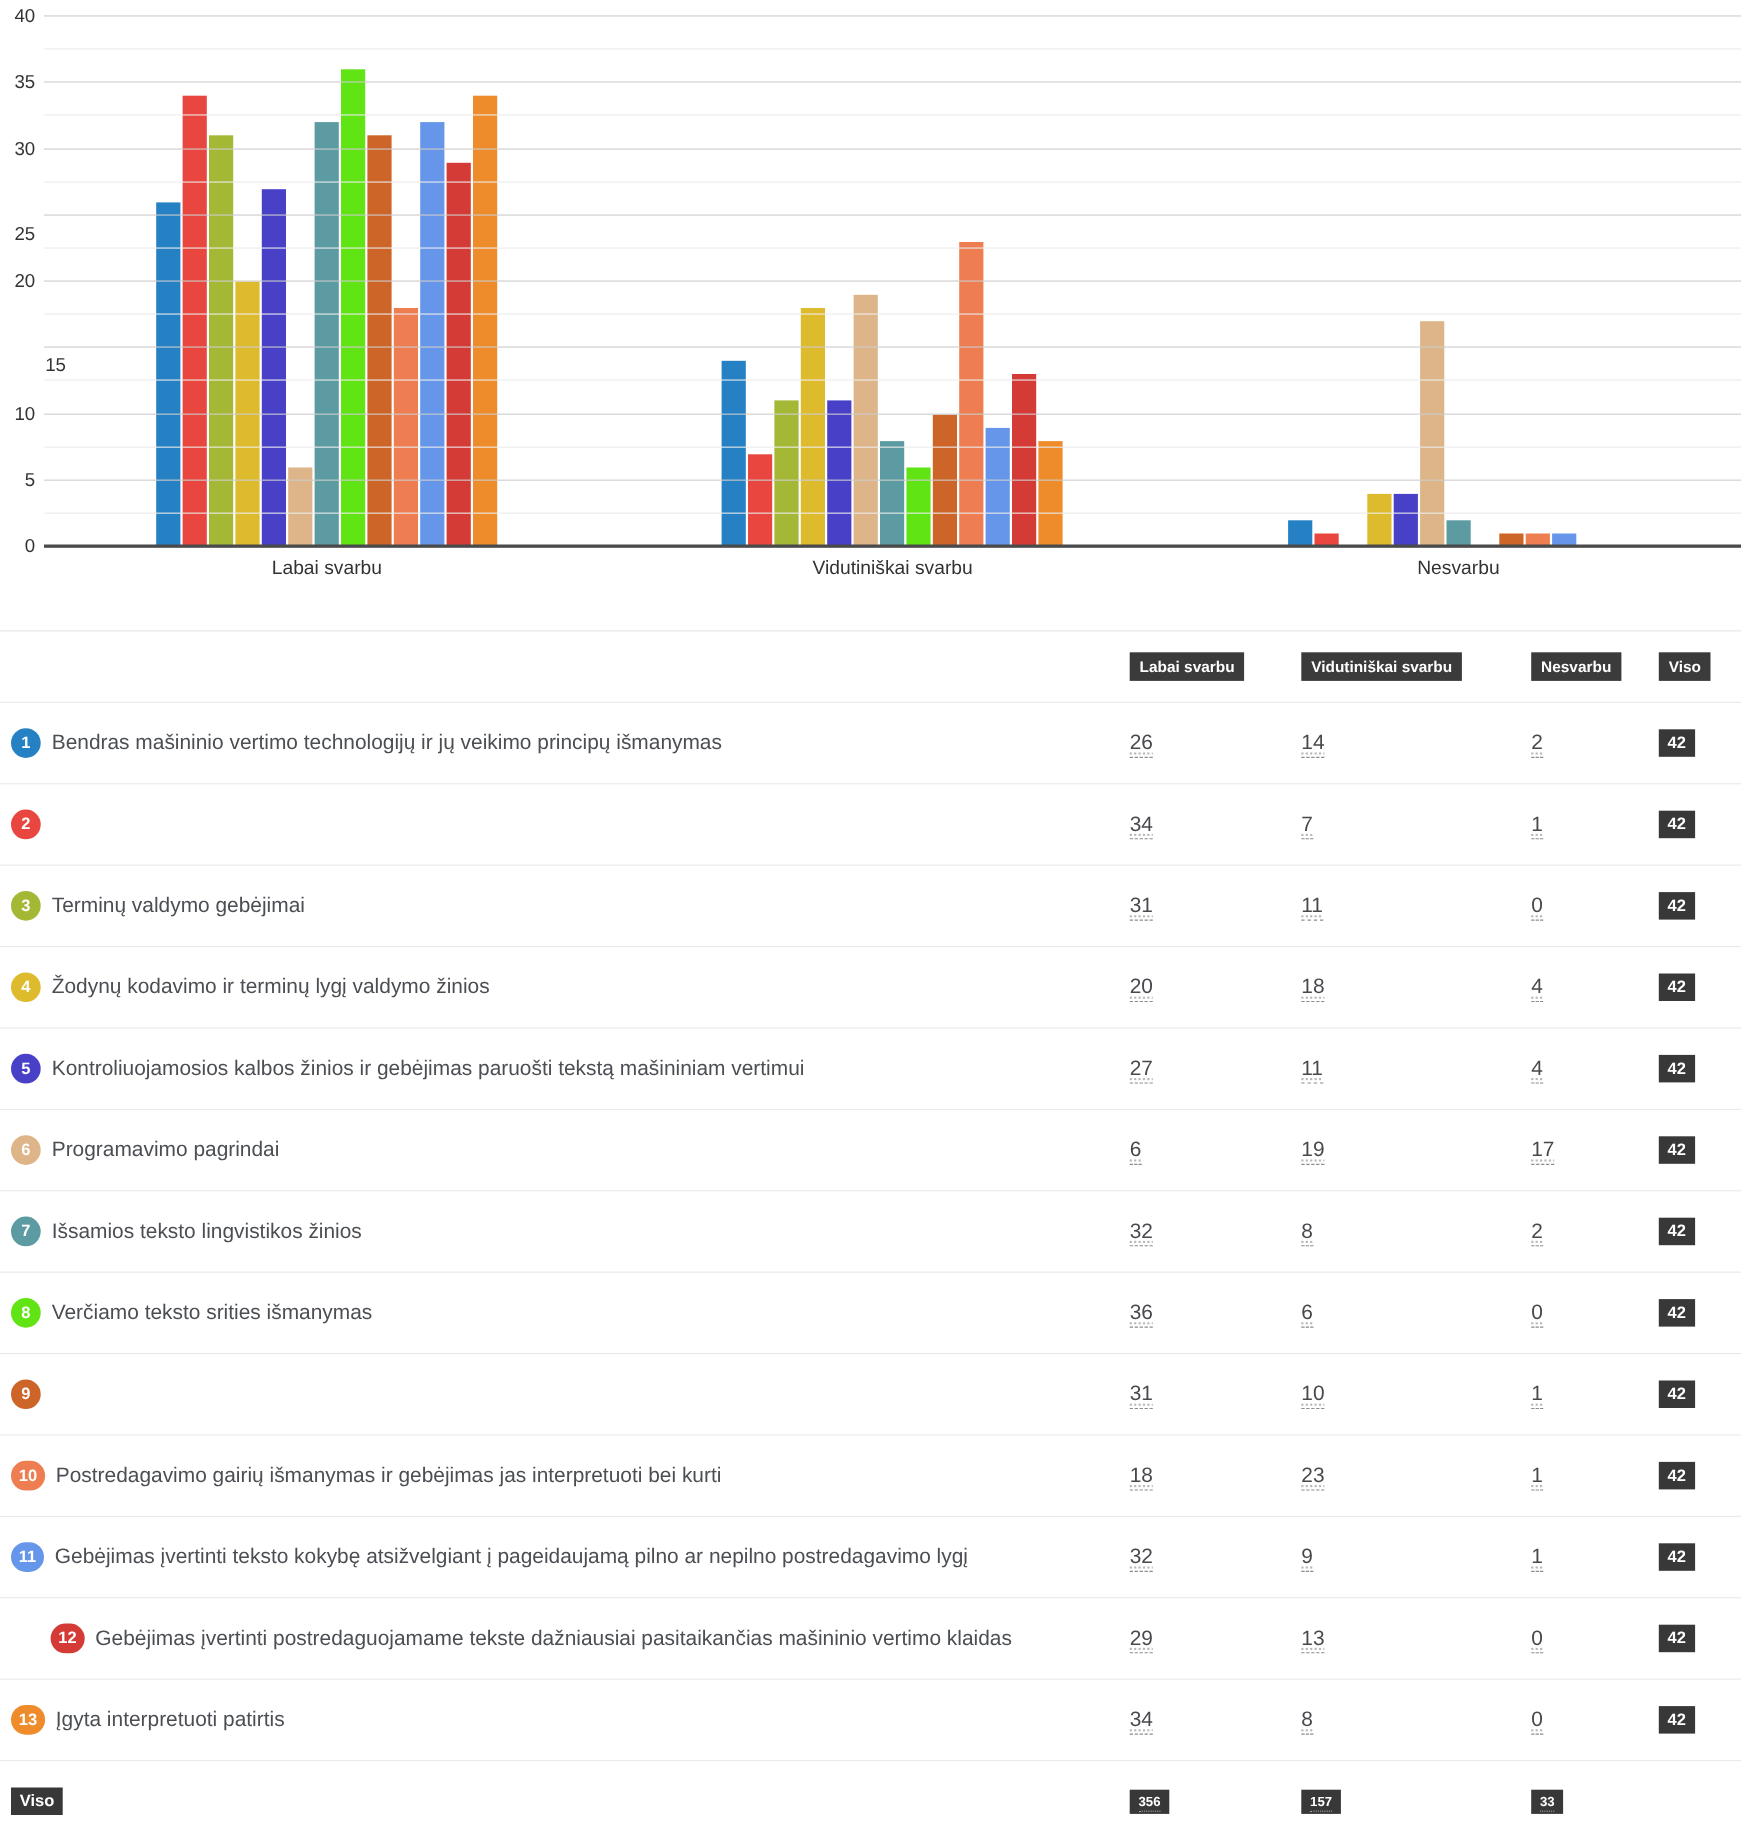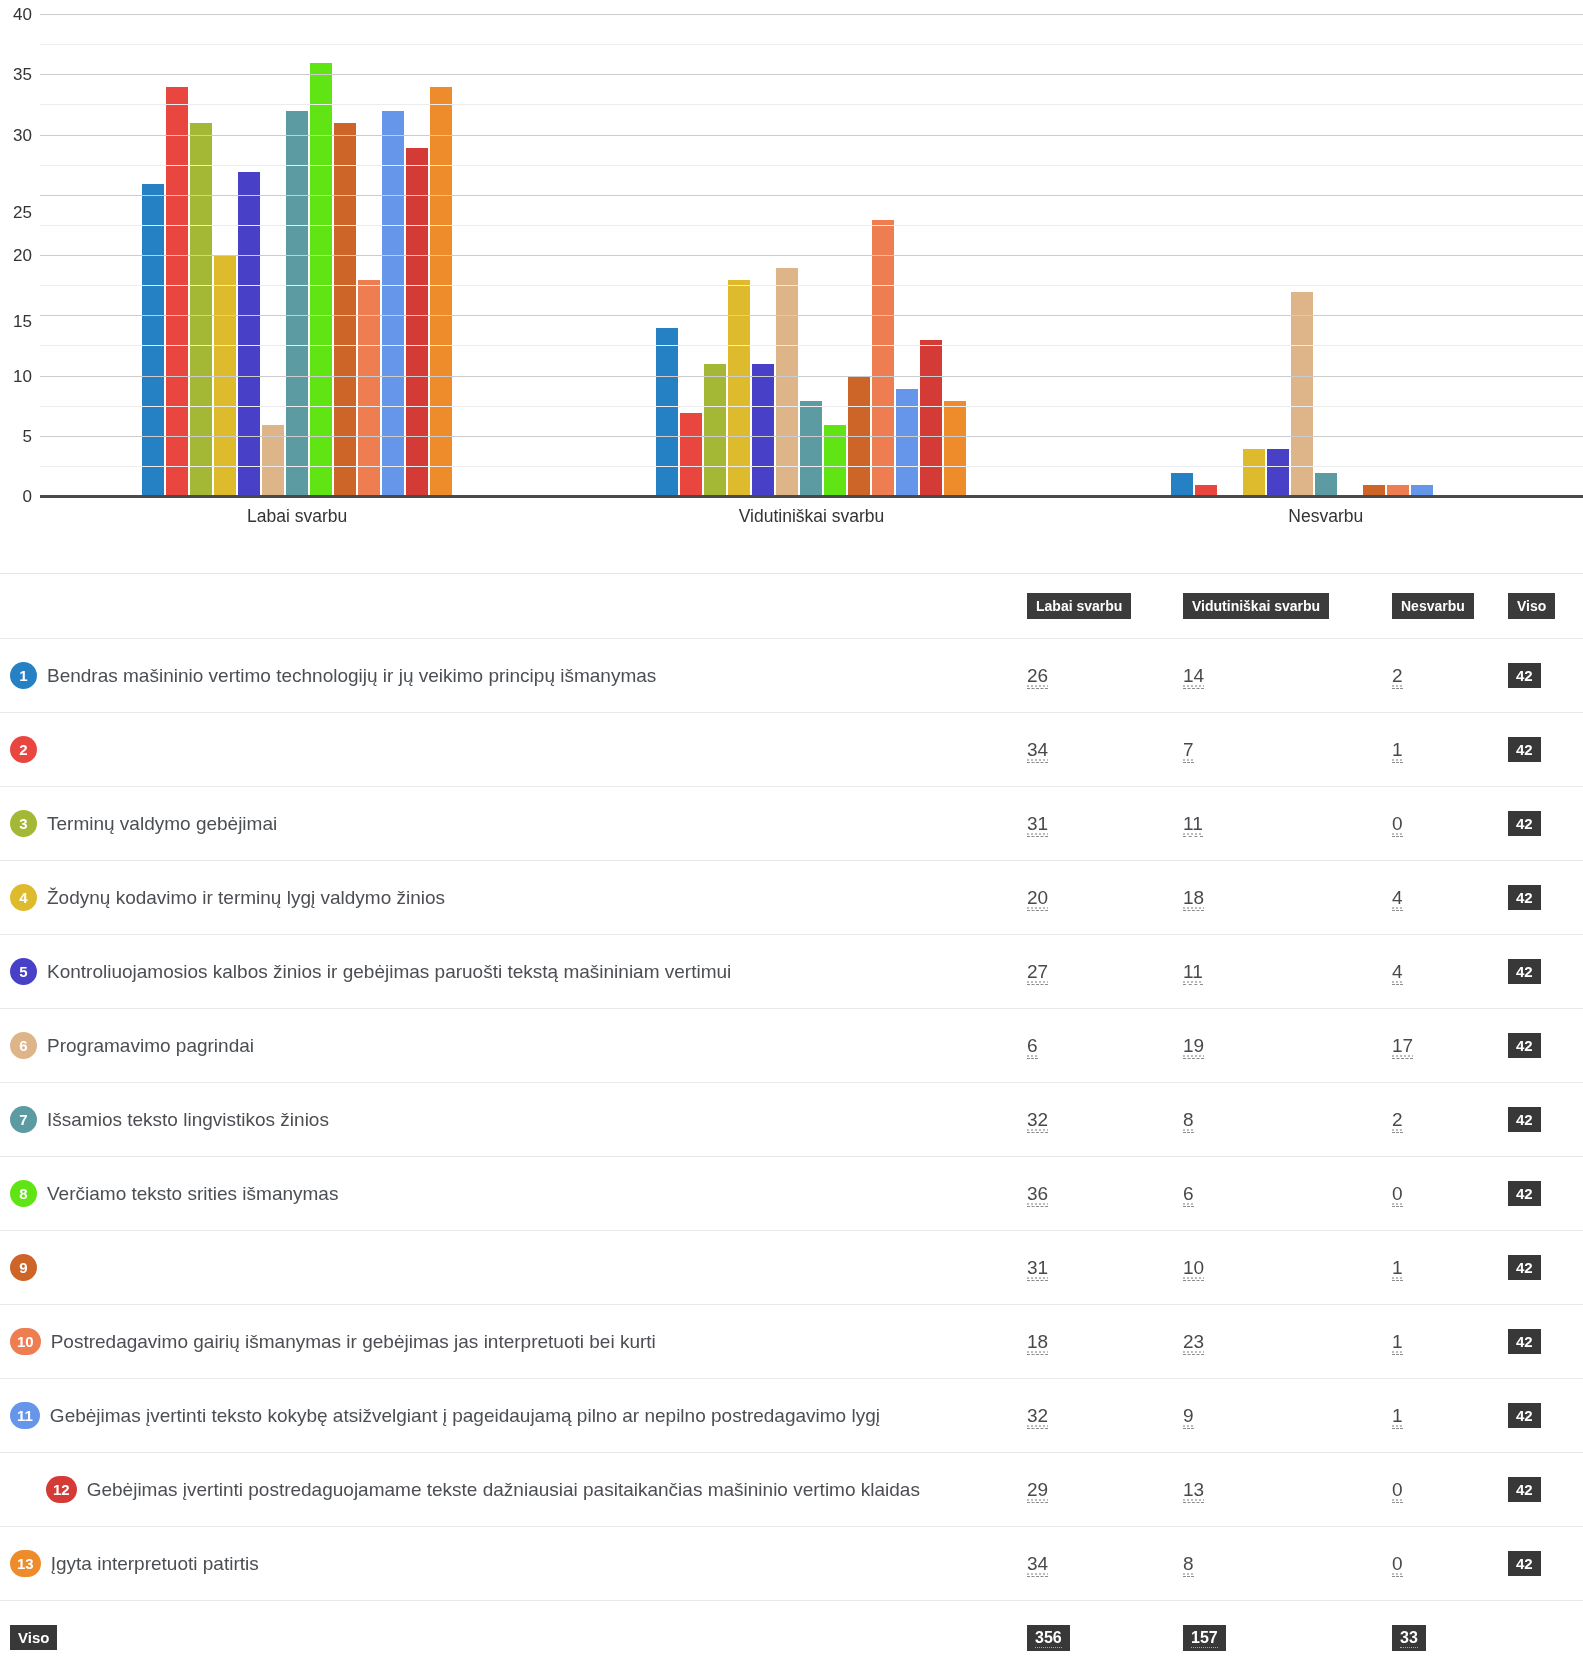--- a/index.html
+++ b/index.html
@@ -34,21 +34,21 @@
             font-size:15px;display:inline-flex;align-items:center;justify-content:center;
             padding:0 7px;box-sizing:border-box;flex:0 0 auto;}
   .val{font-size:19px;color:#47494d;}
   .val .u{border-bottom:1px dashed #8c8c8c;padding-bottom:2px;
           text-decoration:underline dotted #b9b9b9;text-underline-offset:4px;}
   .visobadge{display:inline-block;background:#383838;color:#fff;font-weight:bold;
              font-size:15px;padding:4px 8px;justify-self:start;}
   .tfoot{height:73px;border-top:1px solid #e9e9e9;border-bottom:2px solid #d9d9d9;}
   .tfoot .flabel{margin-left:10px;}
   .totbadge{display:inline-block;background:#383838;color:#fff;font-weight:bold;
-            font-size:16px;padding:4px 8px;}
+            font-size:12px;padding:4px 8px;}
   .totbadge .tu{border-bottom:1px dotted #a9a9a9;padding-bottom:1px;}
 </style>
 </head>
 <body>
 
 <div class="page">
 
   <div class="chart">
     <div class="plot" id="plot">
       <div class="groups" id="groups">
@@ -111,21 +111,21 @@
         <div class="gridline major" style="bottom: 301.25px;"></div>
         <div class="gridline minor" style="bottom: 331.375px;"></div>
         <div class="gridline major" style="bottom: 361.5px;"></div>
         <div class="gridline minor" style="bottom: 391.625px;"></div>
         <div class="gridline major" style="bottom: 421.75px;"></div>
         <div class="gridline minor" style="bottom: 451.875px;"></div>
         <div class="gridline major" style="bottom: 482px;"></div>
         <div class="ylabel" style="bottom: 0px; transform: translateY(50%);">0</div>
         <div class="ylabel" style="bottom: 60.25px; transform: translateY(50%);">5</div>
         <div class="ylabel" style="bottom: 120.5px; transform: translateY(50%);">10</div>
-        <div class="ylabel" style="bottom: 175px; transform: translateY(50%);">15</div>
+        <div class="ylabel" style="bottom: 165px; transform: translateY(50%); margin-left: 28px;">15</div>
         <div class="ylabel" style="bottom: 241px; transform: translateY(50%);">20</div>
         <div class="ylabel" style="bottom: 284px; transform: translateY(50%);">25</div>
         <div class="ylabel" style="bottom: 361.5px; transform: translateY(50%);">30</div>
         <div class="ylabel" style="bottom: 421.75px; transform: translateY(50%);">35</div>
         <div class="ylabel" style="bottom: 482px; transform: translateY(50%);">40</div>
       </div>
     <div class="xlabels">
       <div class="xlabel">Labai svarbu</div>
       <div class="xlabel">Vidutiniškai svarbu</div>
       <div class="xlabel">Nesvarbu</div>

